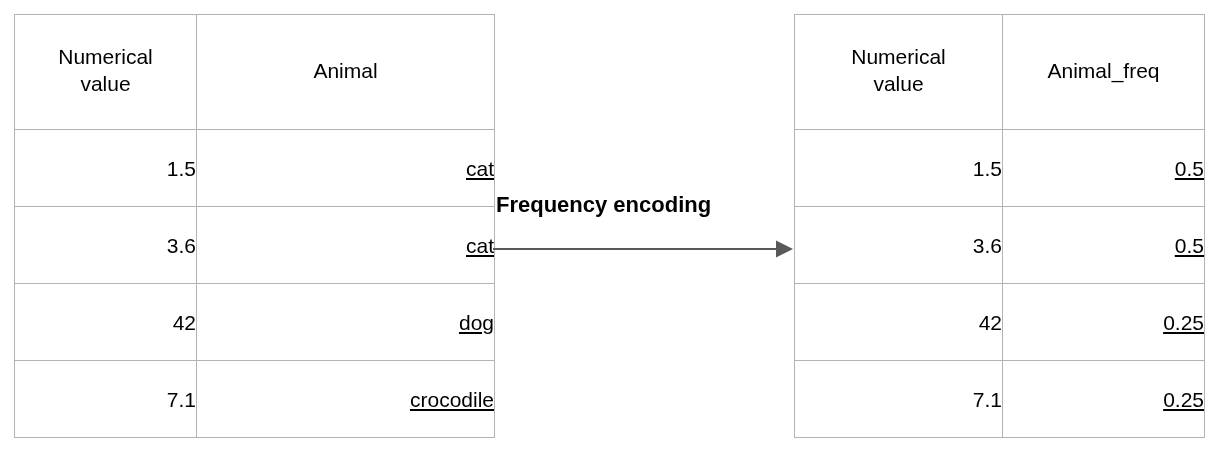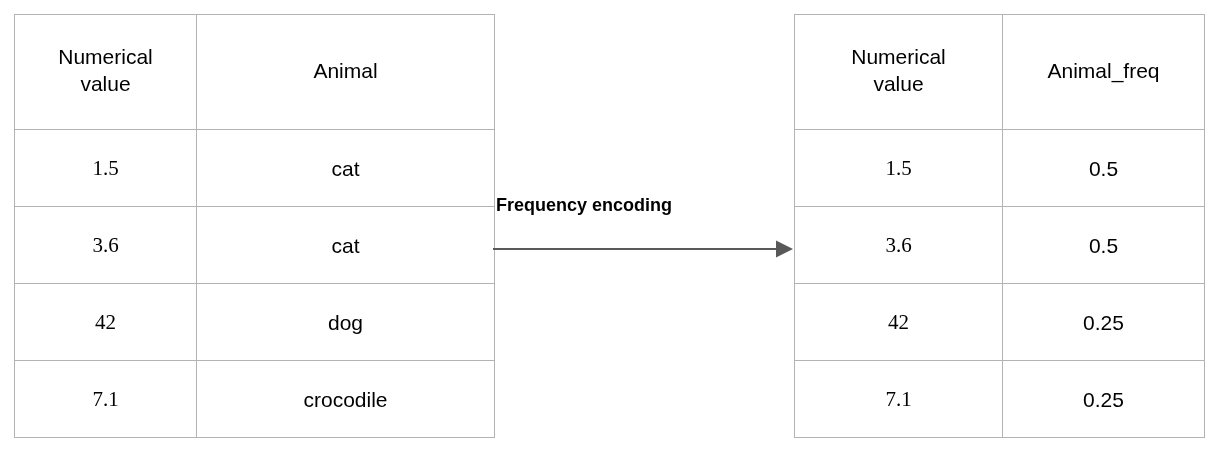--- a/index.html
+++ b/index.html
@@ -41,26 +41,26 @@
   }
   .data-table th {
     height: 115px;
     text-align: center;
     padding-bottom: 4px;
   }
   .data-table td {
     height: 77px;
   }
   .cell-center {
-    text-align: center;
-    font-family: Liberation Serif, serif;
+    text-align: right;
   }
   .cell-left {
-    text-align: center;
+    text-align: right;
     padding-left: 11px;
+    text-decoration: underline;
   }
   .hdr-2line {
     display: block;
   }
 
   
   #table-left {
     left: 14px;
     top: 14px;
     width: 480px;
@@ -89,21 +89,21 @@
   }
   #arrow-group svg {
     display: block;
   }
 
   
   #arrow-label {
     position: absolute;
     left: 496px;
     top: 193px;
-    font-size: 18px;
+    font-size: 22px;
     line-height: 24px;
     font-weight: bold;
     color: #000000;
     white-space: nowrap;
     letter-spacing: 0px;
   }
 </style>
 </head>
 <body>
 

